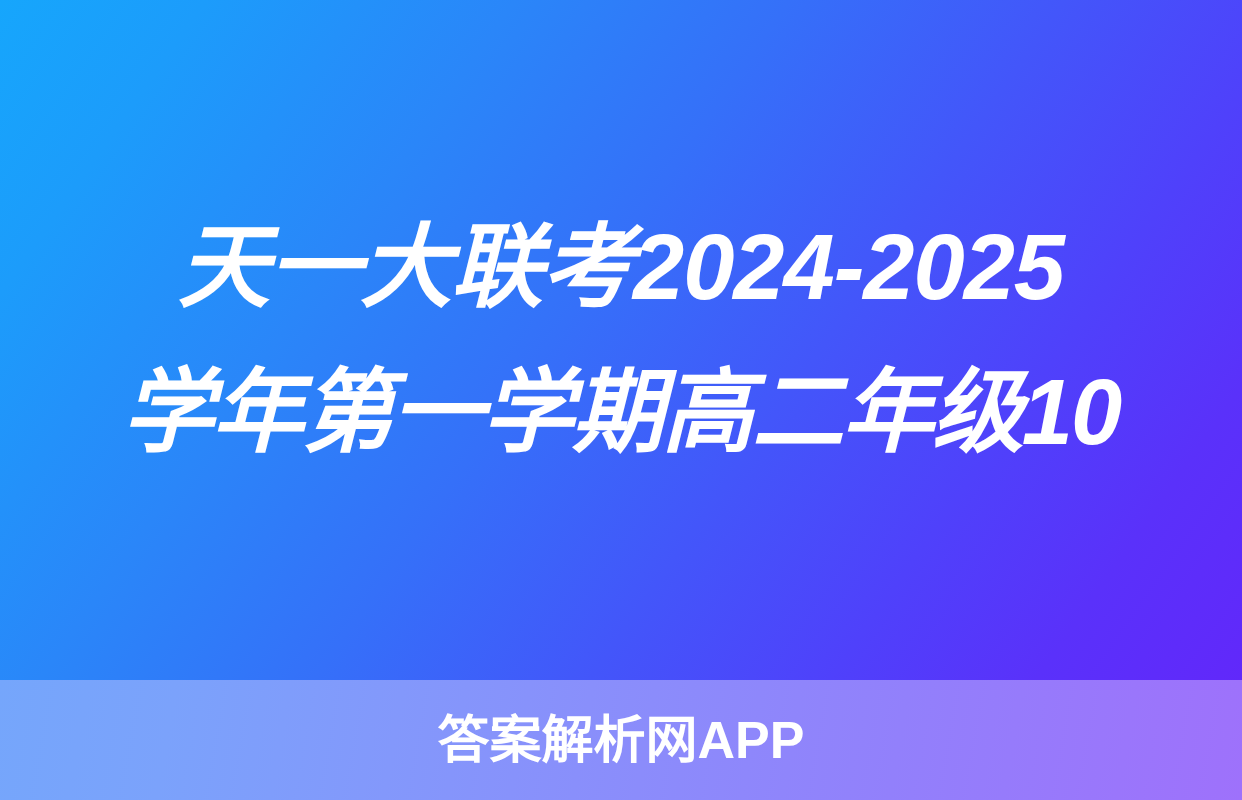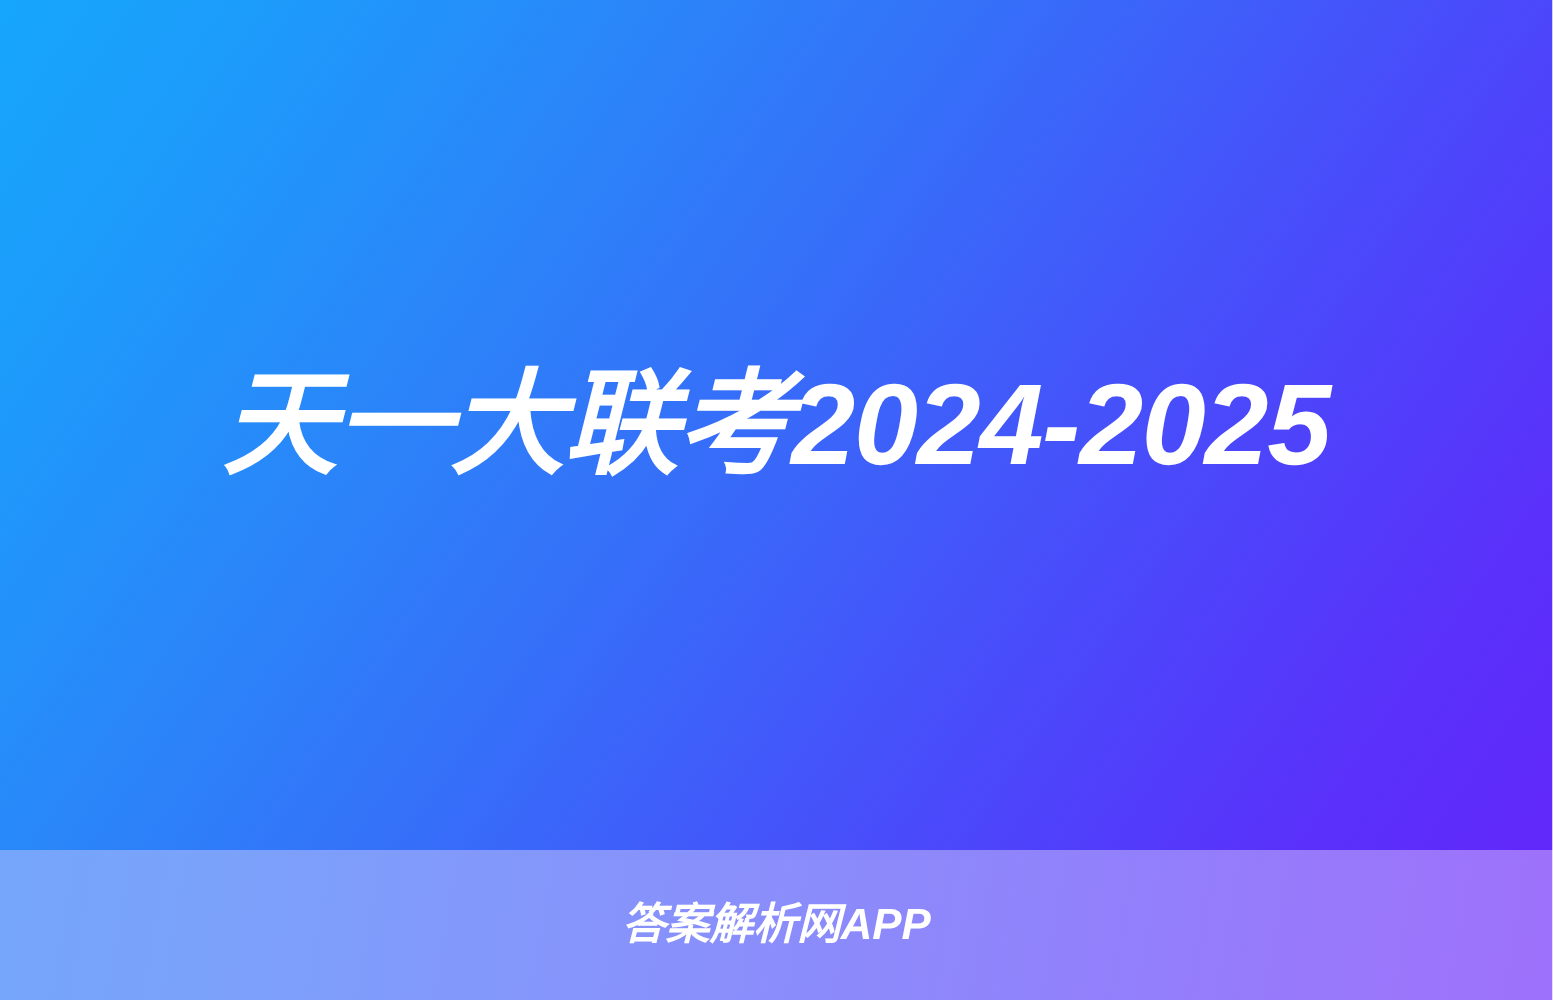--- a/index.html
+++ b/index.html
@@ -81,36 +81,36 @@
       #9a76fb 90%,
       #9e71fb 100%
     );
     display: flex;
     align-items: center;
     justify-content: center;
   }
 
   .watermark {
     color: #ffffff;
-    font-size: 35px;
+    font-size: 52px;
     line-height: 56px;
     font-weight: 700;
-    font-style: italic;
     letter-spacing: 0px;
     white-space: nowrap;
   }
 </style>
 </head>
 <body>
 
 <div id="app-root">
 
   <div class="hero">
     <div class="title-block">
       <span class="title-line line-1">天一大联考2024-2025</span>
+      <span class="title-line line-2">学年第一学期高二年级10</span>
     </div>
   </div>
 
   <div class="footer-strip">
     <span class="watermark">答案解析网APP</span>
   </div>
 
 </div>
 
 </body></html>

